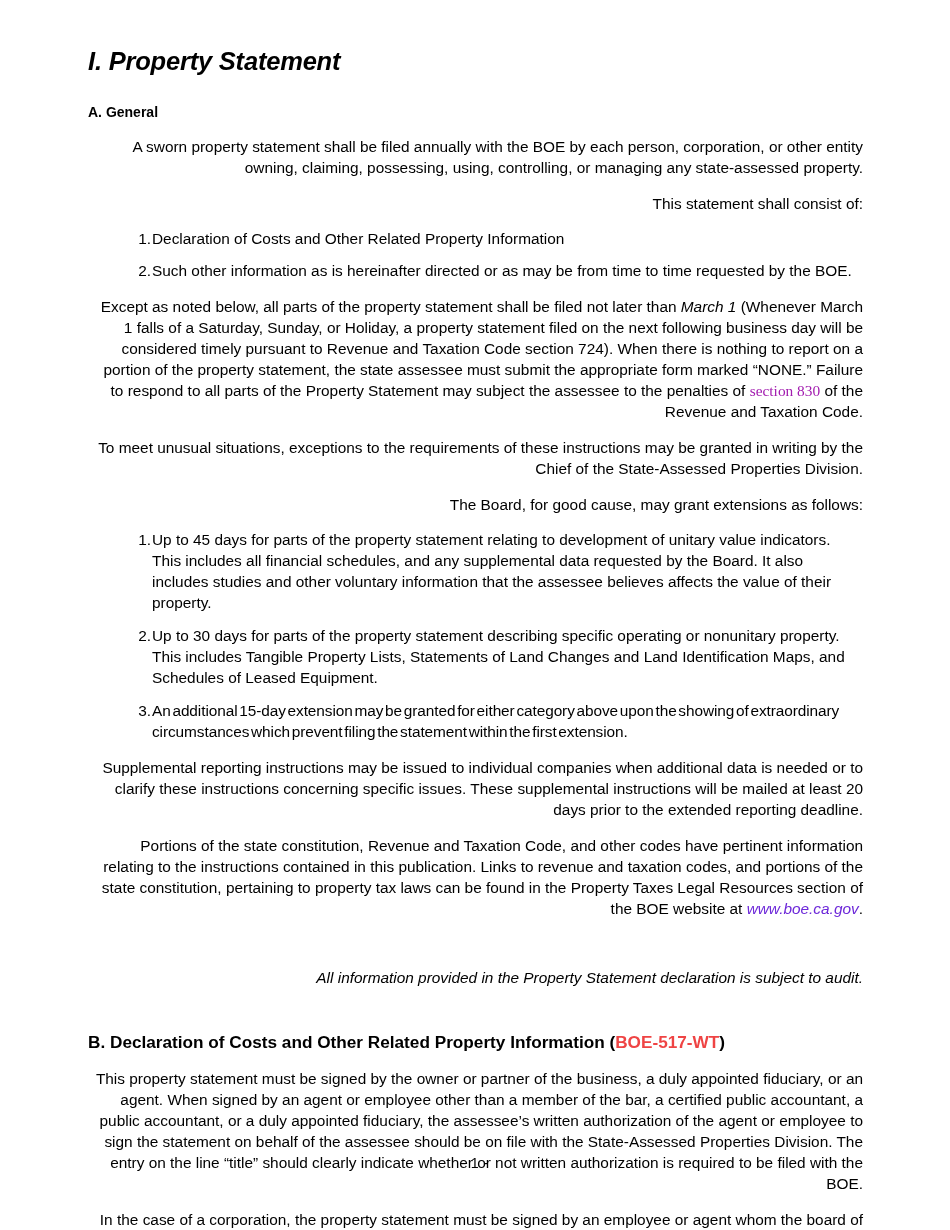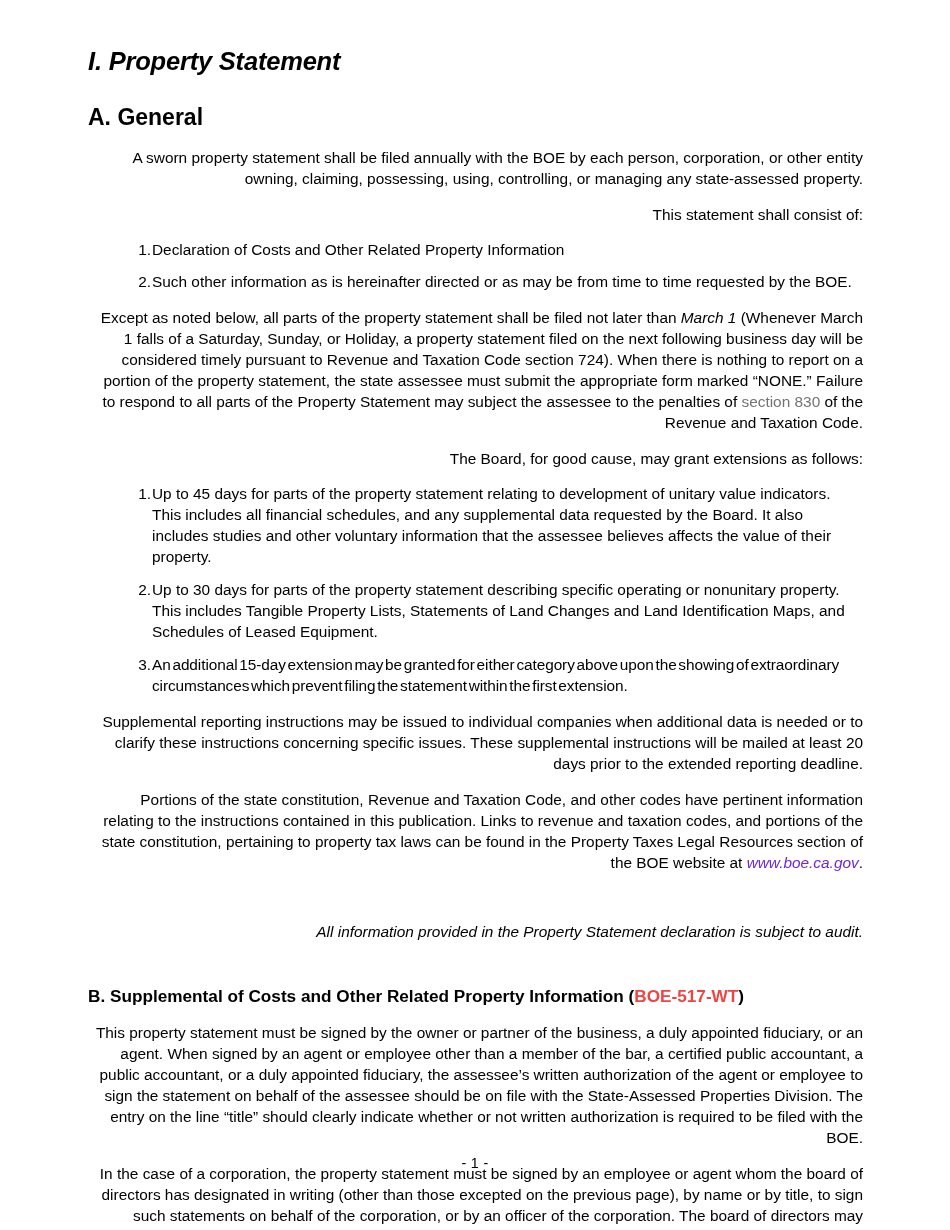--- a/index.html
+++ b/index.html
@@ -33,21 +33,21 @@
   h1.doc-title {
     font-size: 25.5px;
     font-weight: bold;
     font-style: italic;
     margin: 0 0 0 0;
     padding: 0;
     letter-spacing: -0.2px;
     line-height: 1.18;
   }
   h2.section-heading {
-    font-size: 23px;
+    font-size: 14px;
     font-weight: bold;
     margin: 28px 0 0 0;
     padding: 0;
     line-height: 1.2;
   }
   h2.section-heading.section-b {
     margin-top: 44px;
     font-size: 17.2px;
   }
   .form-code {
@@ -60,21 +60,22 @@
     line-height: 1.365;
     margin: 15px 0 0 0;
     padding: 0;
     text-align: right;
   }
   p.italic-note {
     font-style: italic;
     margin-top: 48px;
   }
   .link {
-    color: #737373;
+    color: #a21caf;
+    font-family: Liberation Serif, serif;
   }
   .link-italic {
     color: #6d28d9;
     font-style: italic;
   }
   em.inline-italic {
     font-style: italic;
   }
 
   
@@ -141,20 +142,21 @@
         <span>Declaration of Costs and Other Related Property Information</span>
       </li>
       <li>
         <span class="marker">2.</span>
         <span>Such other information as is hereinafter directed or as may be from time to time requested by the BOE.</span>
       </li>
     </ol>
 
     <p class="body-text"><span>Except as noted below, all parts of the property statement shall be filed not later than </span><em class="inline-italic">March 1</em><span> (Whenever March 1 falls of a Saturday, Sunday, or Holiday, a property statement filed on the next following business day will be considered timely pursuant to Revenue and Taxation Code section 724). When there is nothing to report on a portion of the property statement, the state assessee must submit the appropriate form marked “NONE.” Failure to respond to all parts of the Property Statement may subject the assessee to the penalties of </span><a class="link" href="#" style="text-decoration:none">section 830</a><span> of the Revenue and Taxation Code.</span></p>
 
+    <p class="body-text">To meet unusual situations, exceptions to the requirements of these instructions may be granted in writing by the Chief of the State-Assessed Properties Division.</p>
 
     <p class="body-text">The Board, for good cause, may grant extensions as follows:</p>
 
     <ol class="num-list">
       <li>
         <span class="marker">1.</span>
         <span>Up to 45 days for parts of the property statement relating to development of unitary value indicators. This includes all financial schedules, and any supplemental data requested by the Board. It also includes studies and other voluntary information that the assessee believes affects the value of their property.</span>
       </li>
       <li>
         <span class="marker">2.</span>
@@ -165,21 +167,21 @@
         <span>An additional 15-day extension may be granted for either category above upon the showing of extraordinary circumstances which prevent filing the statement within the first extension.</span>
       </li>
     </ol>
 
     <p class="body-text">Supplemental reporting instructions may be issued to individual companies when additional data is needed or to clarify these instructions concerning specific issues. These supplemental instructions will be mailed at least 20 days prior to the extended reporting deadline.</p>
 
     <p class="body-text"><span>Portions of the state constitution, Revenue and Taxation Code, and other codes have pertinent information relating to the instructions contained in this publication. Links to revenue and taxation codes, and portions of the state constitution, pertaining to property tax laws can be found in the Property Taxes Legal Resources section of the BOE website at </span><a class="link-italic" href="#" style="text-decoration:none">www.boe.ca.gov</a><span>.</span></p>
 
     <p class="body-text italic-note">All information provided in the Property Statement declaration is subject to audit.</p>
 
-    <h2 class="section-heading section-b"><span>B. Supplemental of Costs and Other Related Property Information (</span><span class="form-code">BOE-517-WT</span><span>)</span></h2>
+    <h2 class="section-heading section-b"><span>B. Declaration of Costs and Other Related Property Information (</span><span class="form-code">BOE-517-WT</span><span>)</span></h2>
 
     <p class="body-text">This property statement must be signed by the owner or partner of the business, a duly appointed fiduciary, or an agent. When signed by an agent or employee other than a member of the bar, a certified public accountant, a public accountant, or a duly appointed fiduciary, the assessee’s written authorization of the agent or employee to sign the statement on behalf of the assessee should be on file with the State-Assessed Properties Division. The entry on the line “title” should clearly indicate whether or not written authorization is required to be filed with the BOE.</p>
 
     <p class="body-text">In the case of a corporation, the property statement must be signed by an employee or agent whom the board of directors has designated in writing (other than those excepted on the previous page), by name or by title, to sign such statements on behalf of the corporation, or by an officer of the corporation. The board of directors may appoint a person or persons to designate such employee or agent. The name of the corporation should be entered on the line provided.</p>
 
   </div>
 
   <div class="page-footer">- 1 -</div>
 </div>
 

